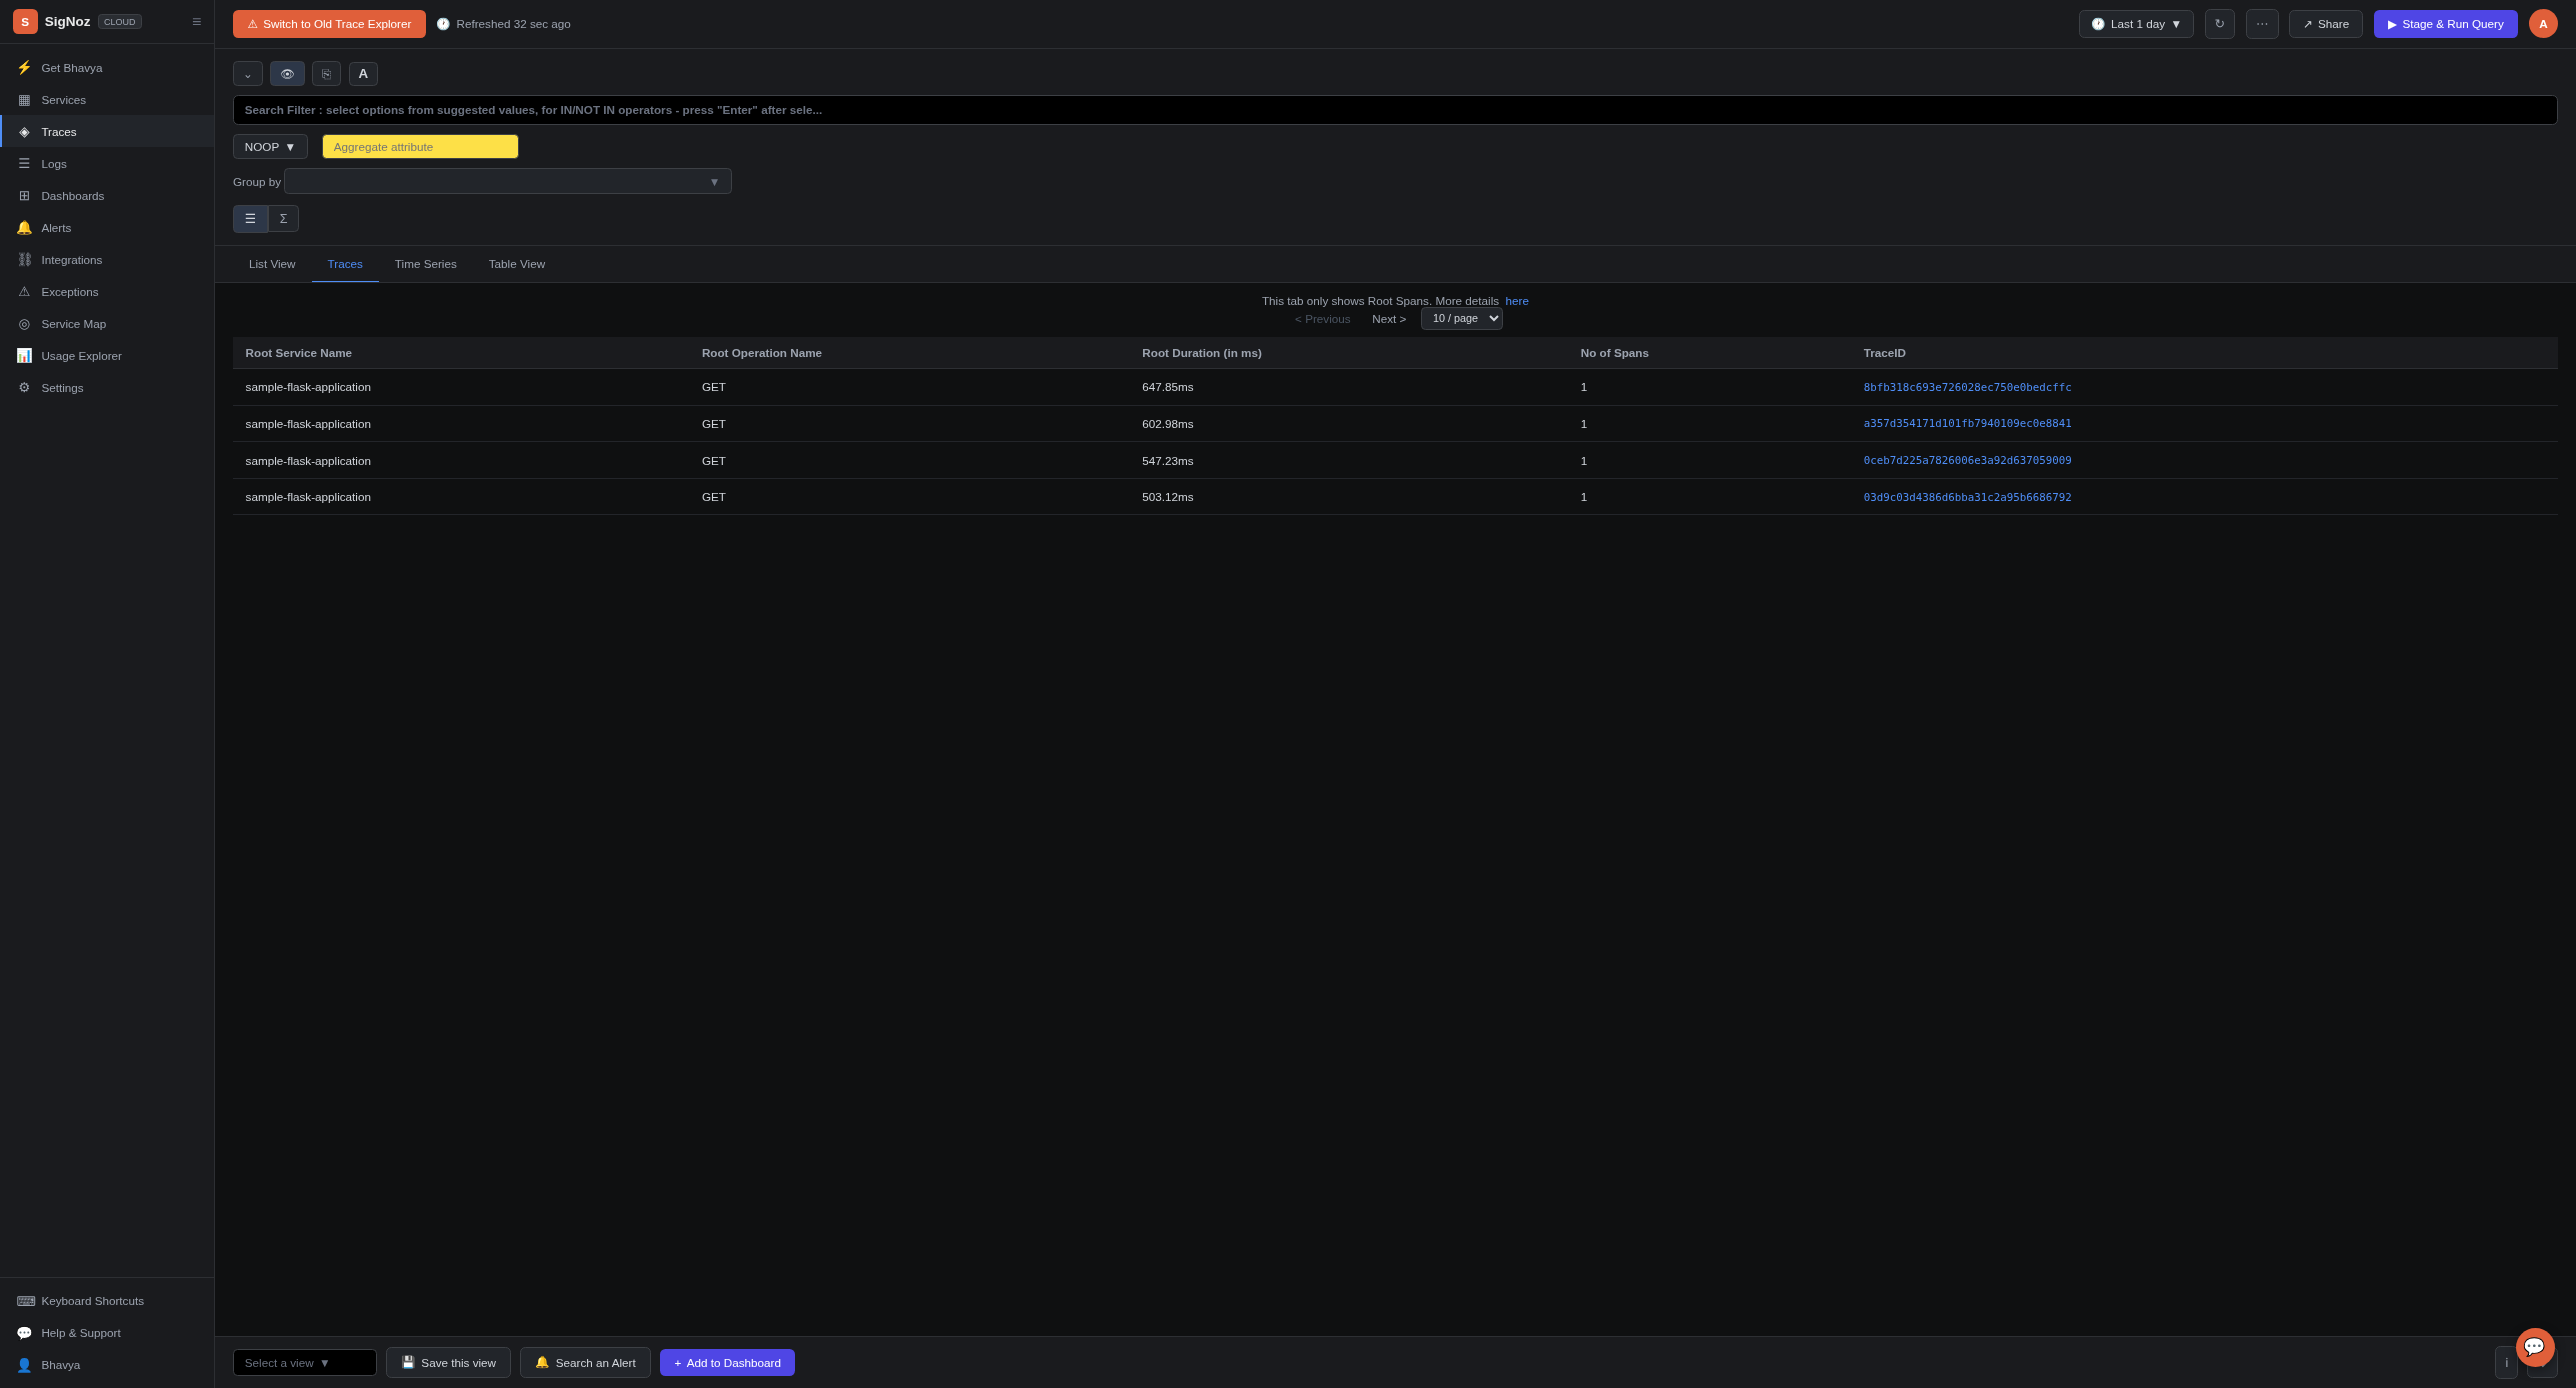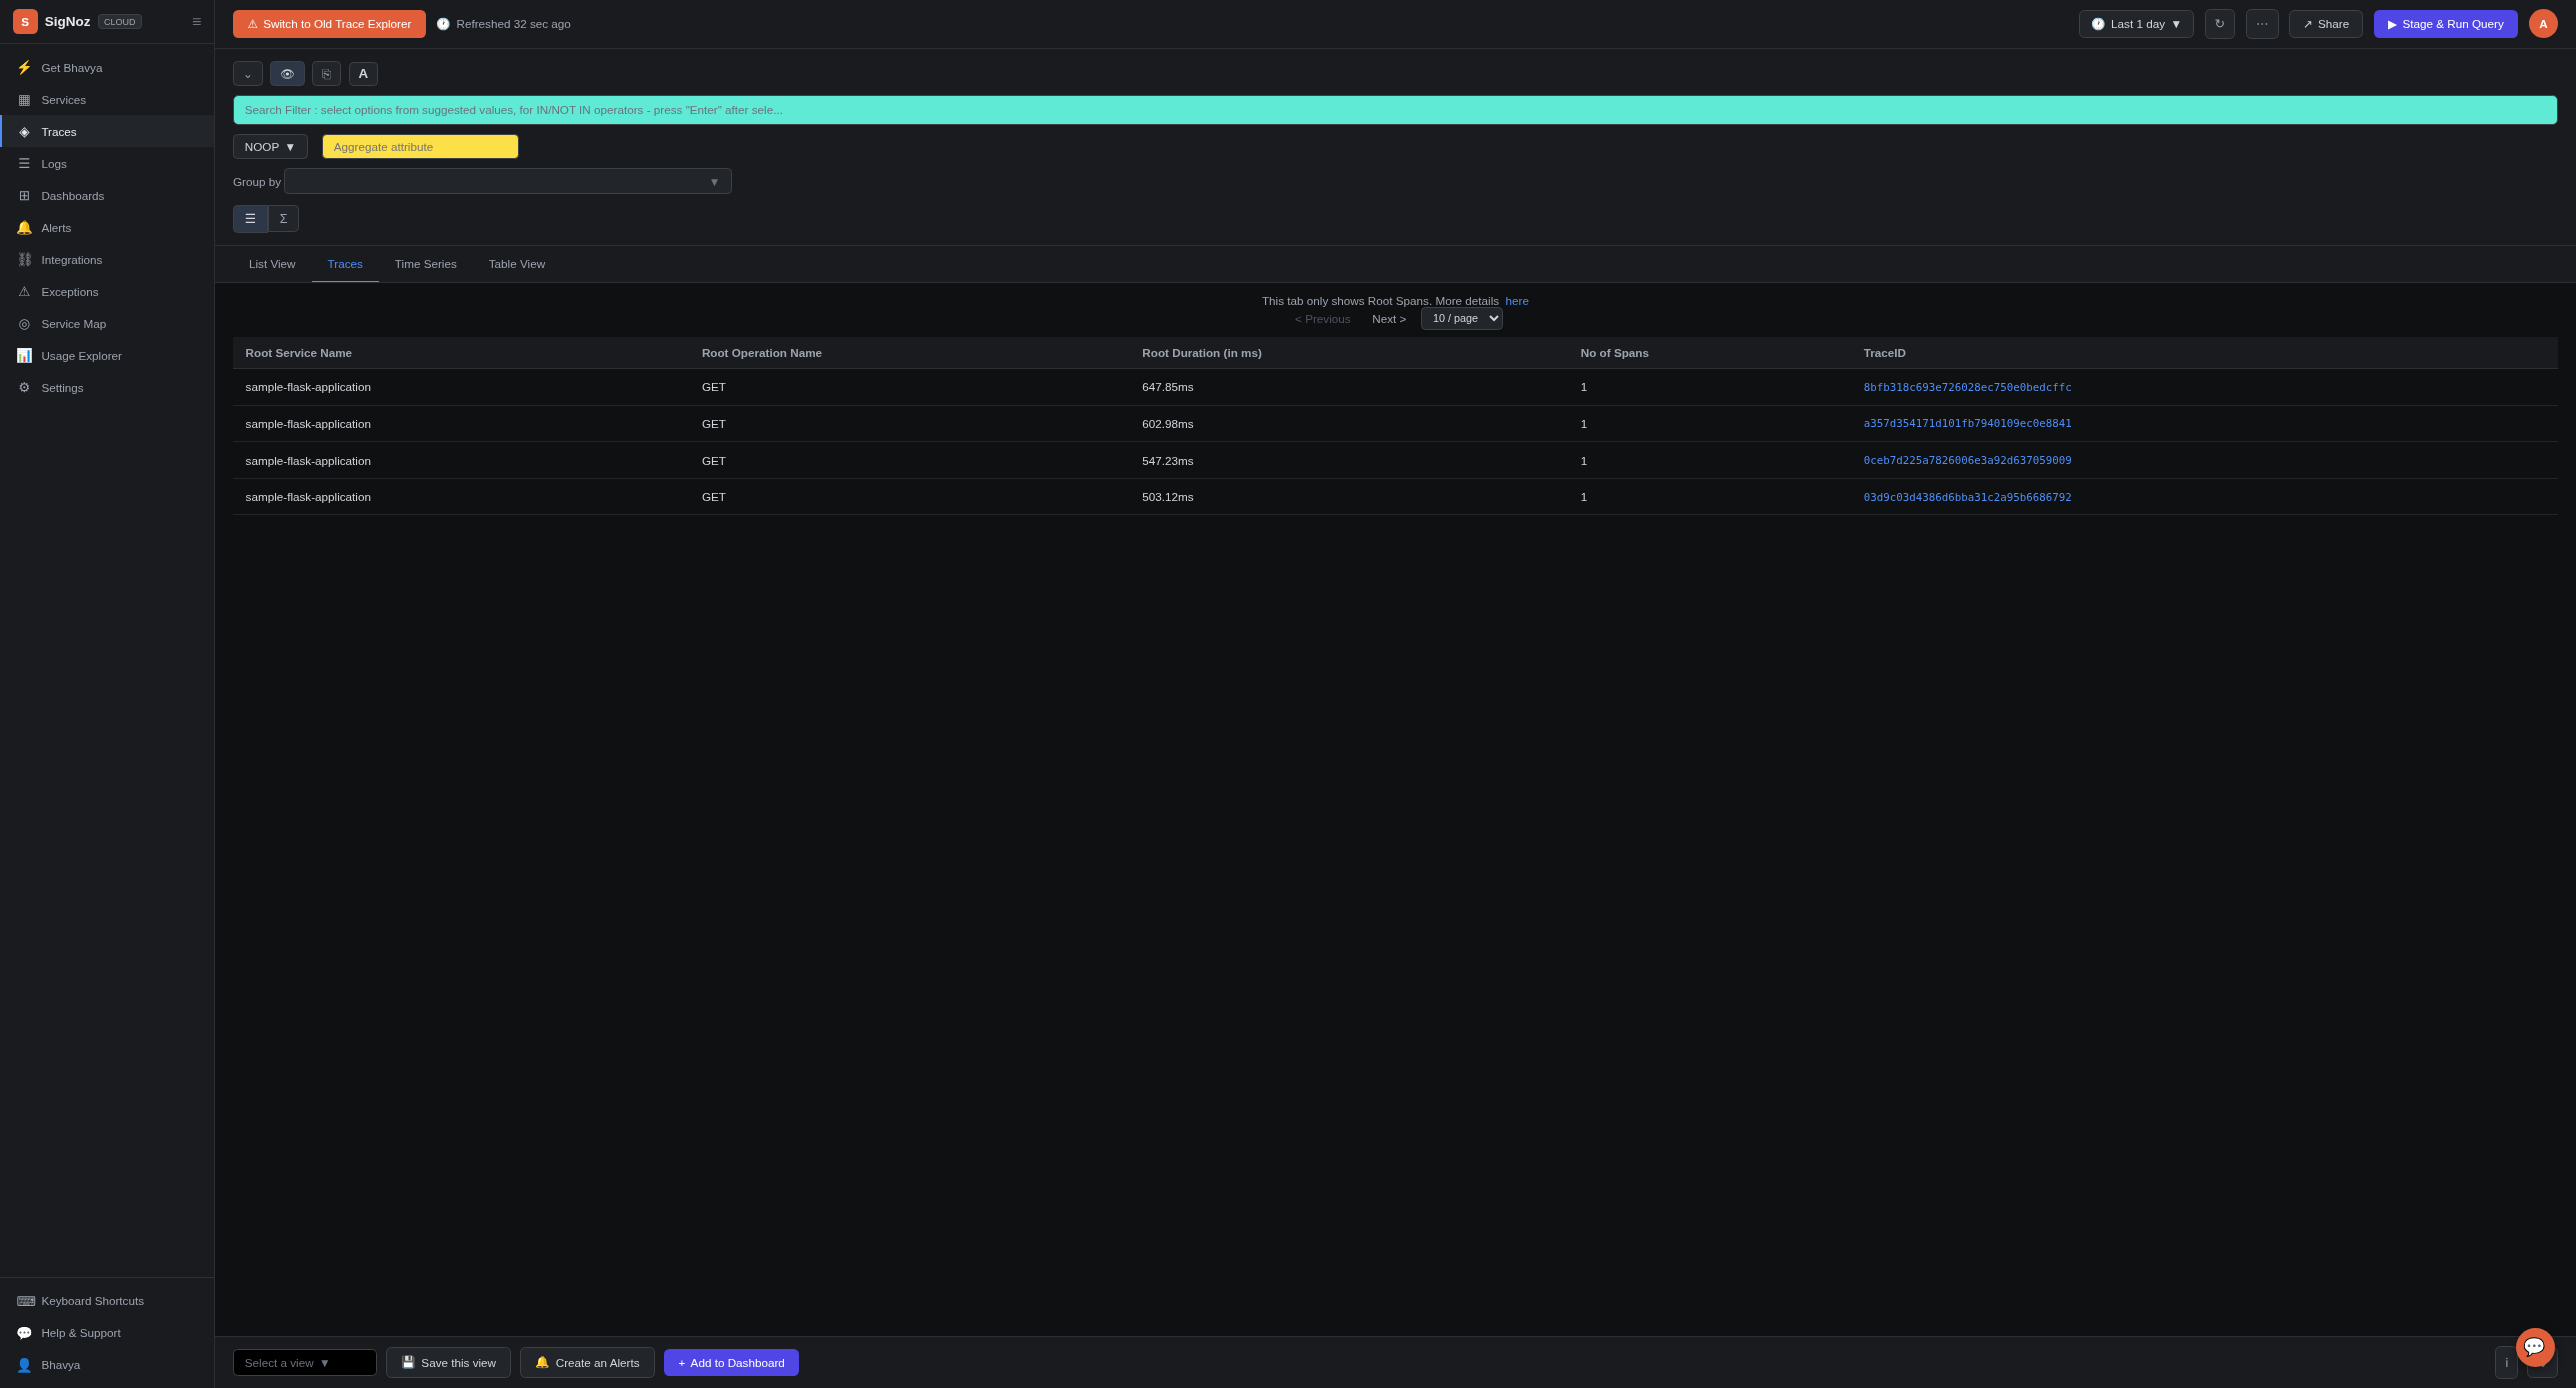--- a/index.html
+++ b/index.html
@@ -222,30 +222,31 @@
       background: #22252a;
       border: 0.9px solid #3d4045;
       color: #d1d5db;
       border-radius: 4.5px;
       padding: 3.6px 9px;
       cursor: pointer;
       font-weight: 600;
     }
 
     .search-filter-row {
-      background: #5eead4;
+      background: #000000;
       border: 0.9px solid #3d4045;
       border-radius: 5.4px;
       padding: 7.2px 10.8px;
       color: #6b7280;
       font-size: 11.7px;
       display: flex;
       align-items: center;
       justify-content: flex-start;
       margin-bottom: 9px;
+      font-weight: bold;
     }
     .search-filter-row span { flex: 1; }
 
     .qb-row2 {
       display: flex;
       align-items: center;
       gap: 14px;
     }
     .noop-select {
       background: #22252a;
@@ -701,21 +702,21 @@
     <div class="view-selector">
       <span>Select a view</span>
       <span>▼</span>
     </div>
     <button class="bottom-btn">
       <span>💾</span>
       <span>Save this view</span>
     </button>
     <button class="bottom-btn">
       <span>🔔</span>
-      <span>Create an Alerts</span>
+      <span>Search an Alert</span>
     </button>
     <button class="add-dashboard-btn">
       <span>+</span>
       <span>Add to Dashboard</span>
     </button>
     <div class="bottom-spacer"></div>
     <button class="bottom-icon-btn">ℹ</button>
     <button class="bottom-icon-btn">⬇</button>
   </div>
 

